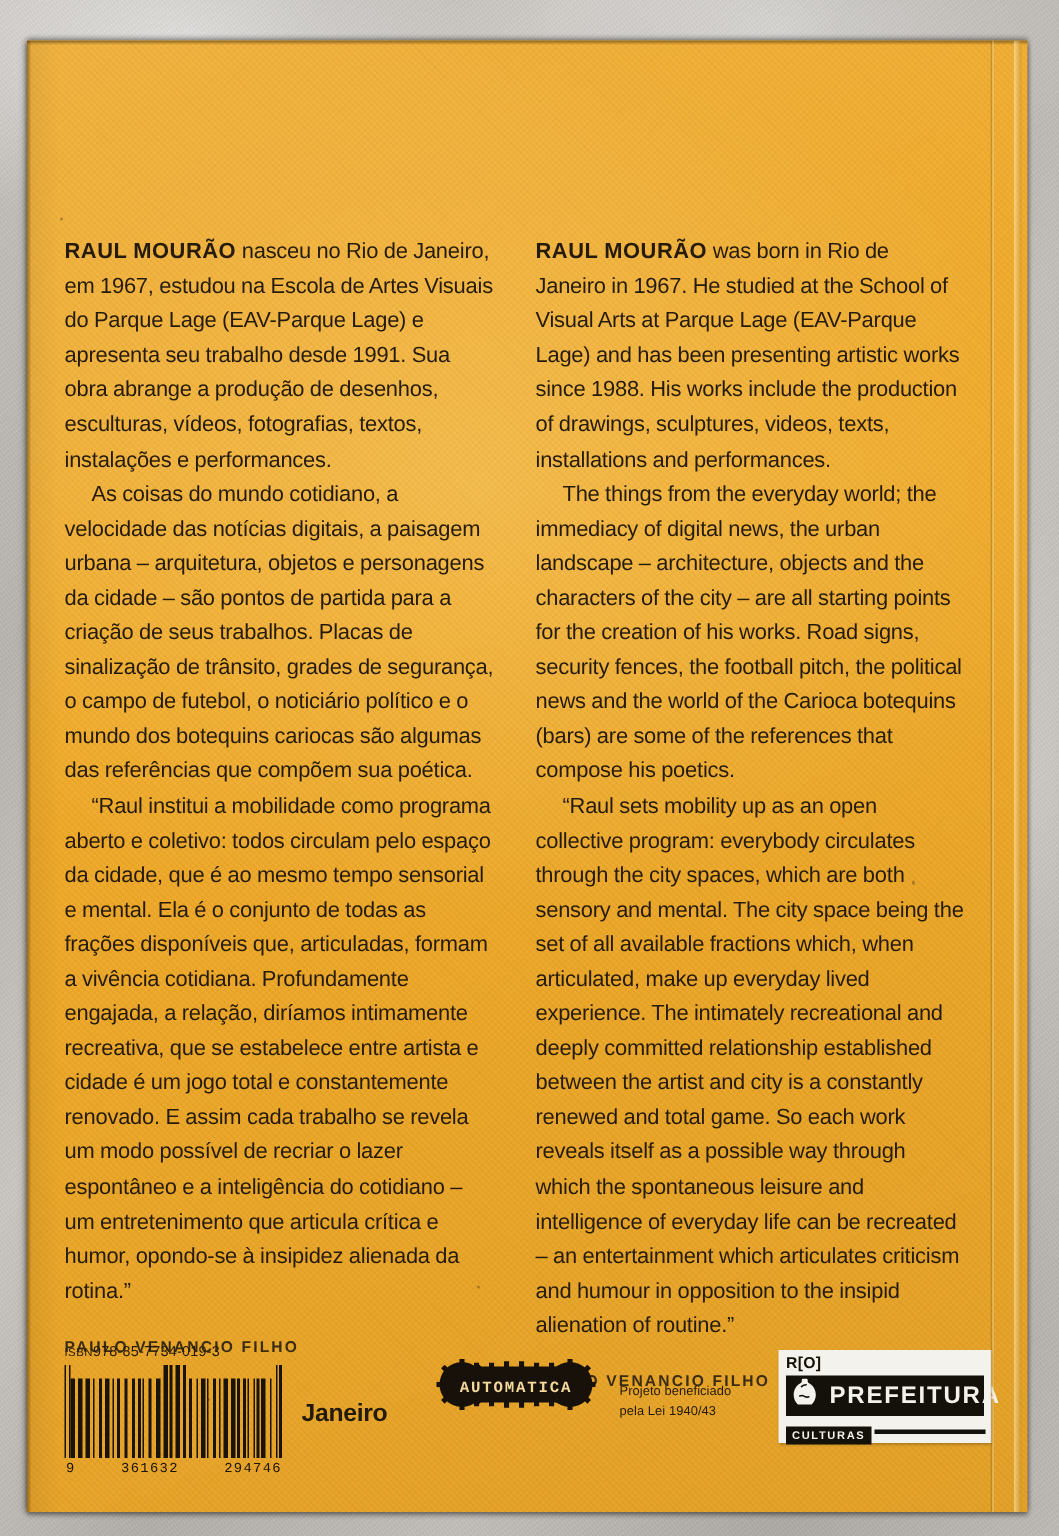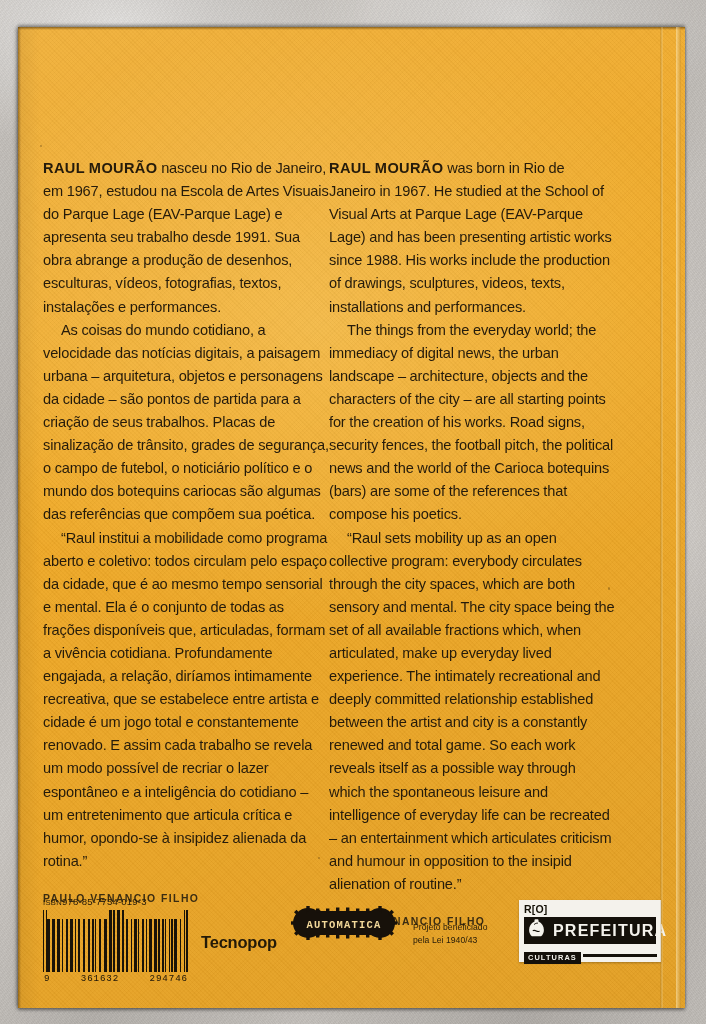--- a/index.html
+++ b/index.html
@@ -95,20 +95,21 @@
   #content {
     position: relative;
     z-index: 2;
     height: 100%;
   }
   .columns {
     position: absolute;
     left: 25px; top: 130px;
     width: 600px;
     display: flex;
+    gap: 28px;
   }
   .col { width: 286px; }
 
   .para {
     margin: 0;
     color: #251b0b;
     font-family: "Liberation Sans", sans-serif;
     font-size: 14.6px;
     line-height: 23.1px;
     letter-spacing: -0.15px;
@@ -367,21 +368,21 @@
               <div class="bar" style="width: 1.4px; height: 62px; background: transparent;"></div>
               <div class="bar" style="width: 1.4px; height: 62px;"></div>
             </div>
           <div class="barcode-digits">
             <span>9</span>
             <span>361632</span>
             <span>294746</span>
           </div>
         </div>
 
-        <div class="tecnopop">Tecnopop</div>
+        <div class="tecnopop">Janeiro</div>
 
         <div class="automatica">
           <svg width="112" height="38" viewBox="0 0 112 38" aria-hidden="true">
             <g fill="#17110a">
 
               <circle cx="20" cy="19" r="15"></circle>
               <g>
                 <rect x="18.3" y="2" width="3.4" height="5"></rect>
                 <rect x="18.3" y="31" width="3.4" height="5"></rect>
                 <rect x="3" y="17.3" width="5" height="3.4"></rect>

